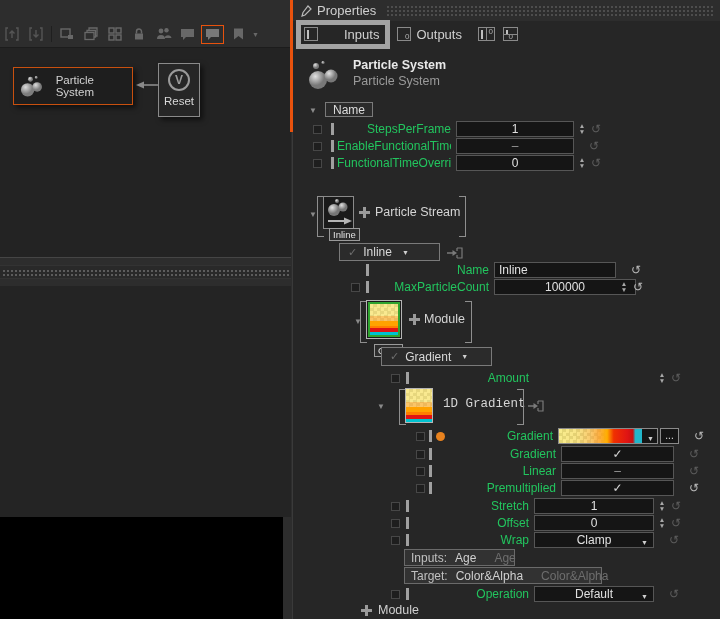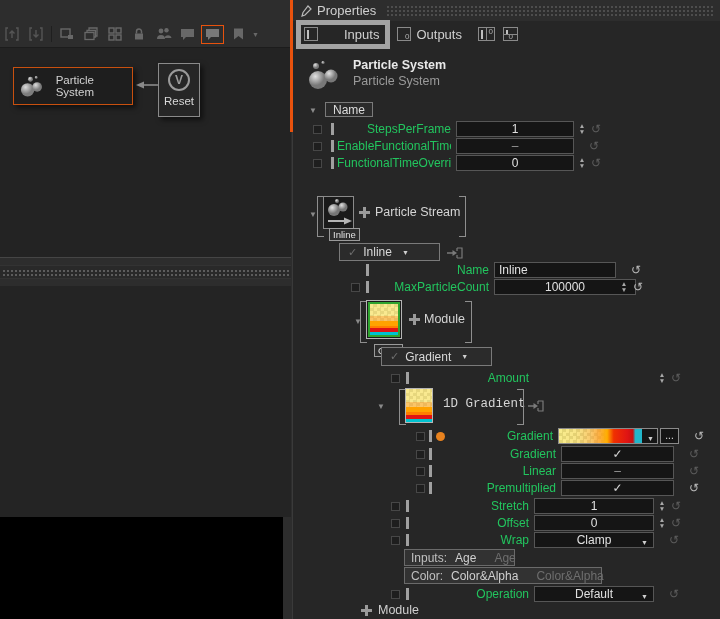--- a/index.html
+++ b/index.html
@@ -491,21 +491,21 @@
           <span class="caret">▼</span>
         </div>
         <div class="reset dim" style="left: 376px;">↺</div>
       </div>
       <div class="chip" style="left: 111px; top: 549px; width: 111px;">
         <span class="clab">Inputs:</span>
         <span class="cval">Age</span>
         <span class="cghost">Age</span>
       </div>
       <div class="chip" style="left: 111px; top: 567px; width: 198px;">
-        <span class="clab">Color:</span>
+        <span class="clab">Target:</span>
         <span class="cval">Color&amp;Alpha</span>
         <span class="cghost">Color&amp;Alpha</span>
       </div>
     </div>
 
   <div class="footer-add" style="left:68px;top:603px;">
     <span class="plus"></span>
     <span>Module</span>
   </div>
 </div>

